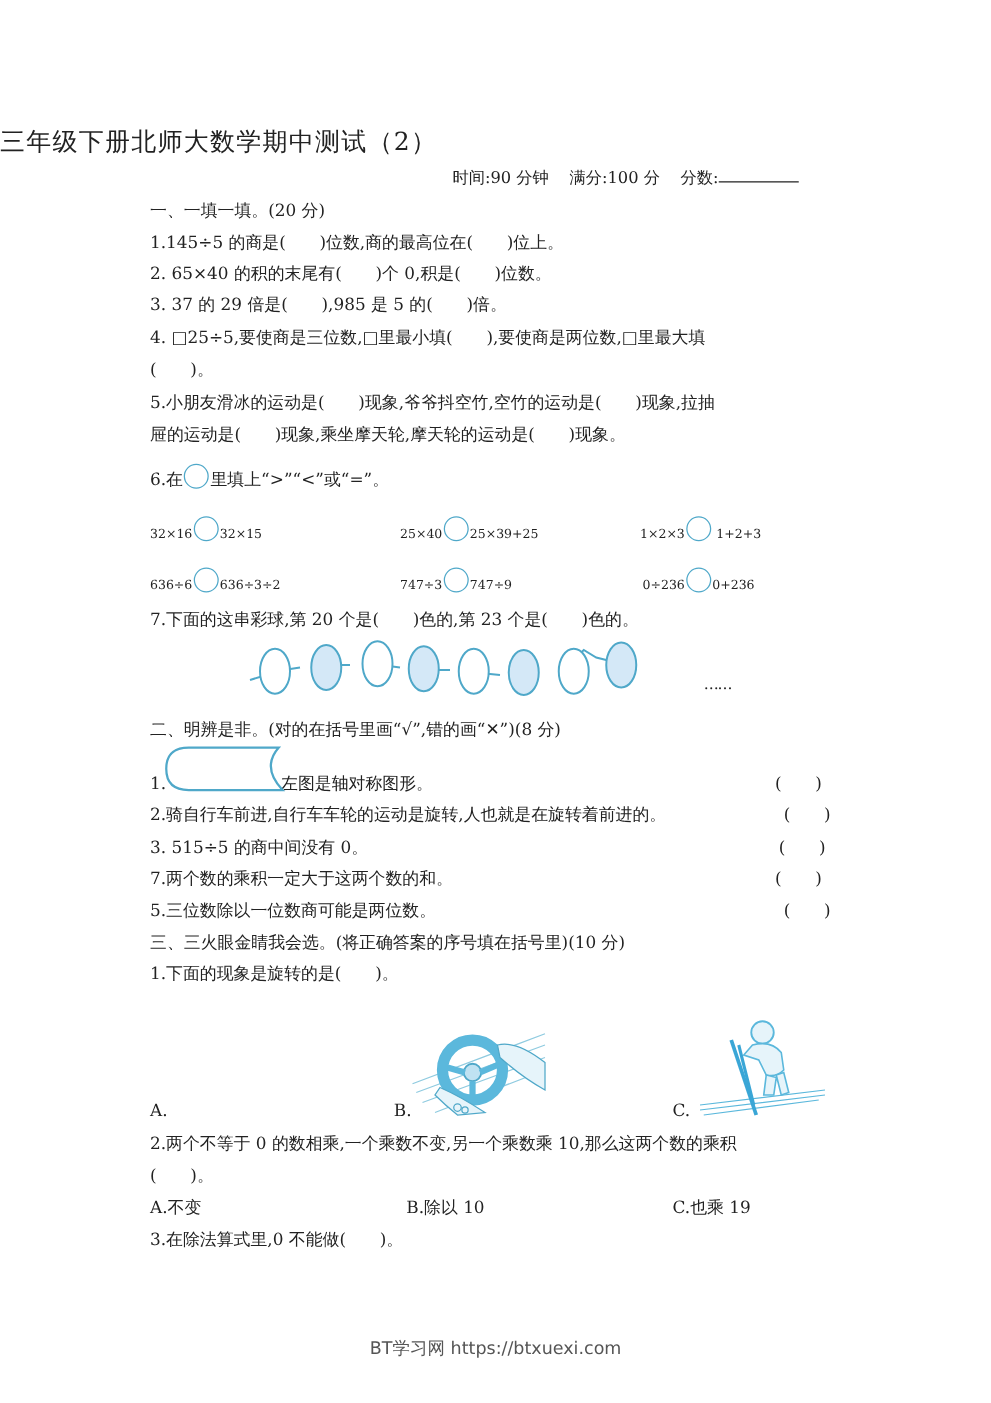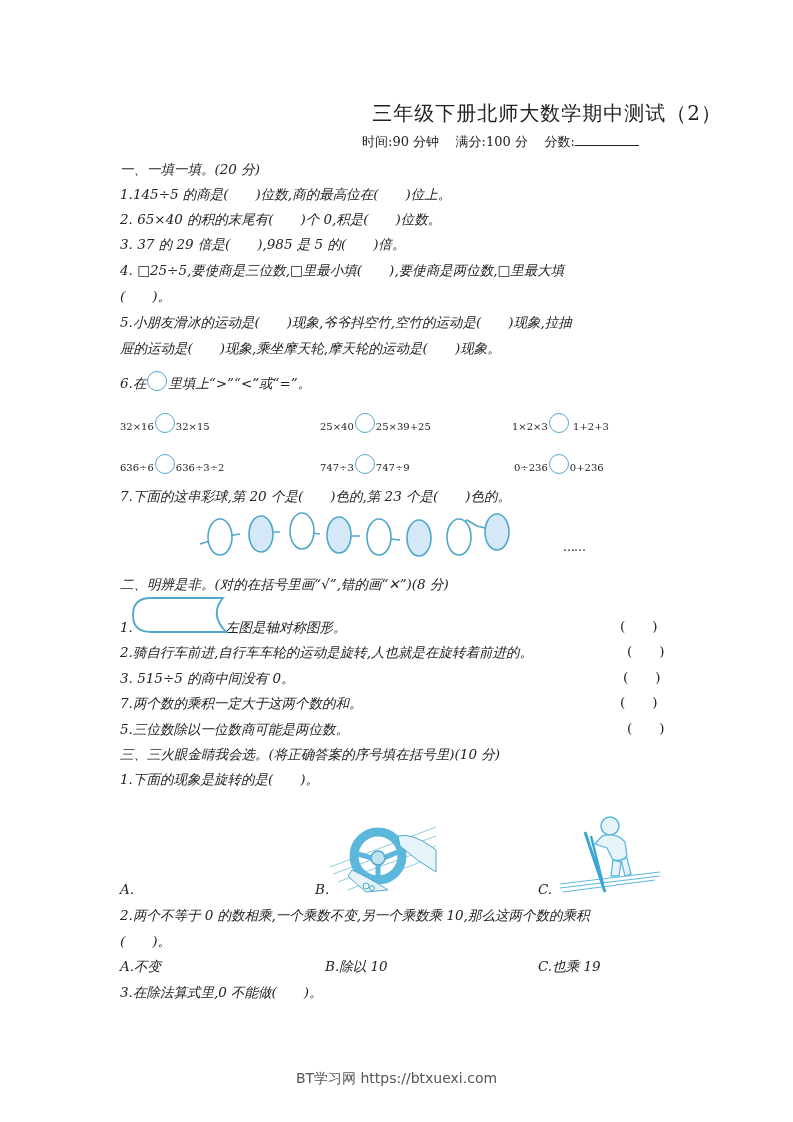--- a/index.html
+++ b/index.html
@@ -1,22 +1,22 @@
 <!DOCTYPE html>
 <html><head>
 <meta charset="utf-8">
 <style>
   html, body { margin:0; padding:0; background:#ffffff; }
   body { width:793px; height:1122px; position:relative; overflow:hidden;
          font-family:"DejaVu Serif","Liberation Serif",serif; color:#222; }
   .abs { position:absolute; white-space:nowrap;text-align:right; }
-  .title { left:0; width:722px; top:100px; text-align:right; font-size:20px; color:#222; letter-spacing:1px; }
+  .title { left:0; width:722px; top:100px; text-align:left; font-size:20px; color:#222; letter-spacing:1px; }
   .meta { top:133px; left:362px; font-size:13px; }
   .meta .blank { display:inline-block; width:64px; border-bottom:1px solid #222; height:12px; vertical-align:baseline; }
-  .line { left:120px; font-size:13.5px; line-height:18px;font-style:italic; }
+  .line { left:120px; font-size:13.5px; line-height:18px; }
   .expr { font-size:10px; }
   .circle { display:inline-block; width:20px; height:20px; border:1.6px solid #4fa8c9; border-radius:50%; box-sizing:border-box; vertical-align:-3px; margin:0 1px; }
   .paren { position:absolute; font-size:13.5px; }
   .footer { left:0; width:793px; top:1070px; text-align:center; font-family:"DejaVu Sans","Liberation Sans",sans-serif; font-size:14px; color:#555; }
   svg { position:absolute; }
 </style>
 </head>
 <body>
 
 <div class="abs title">三年级下册北师大数学期中测试（2）</div>

